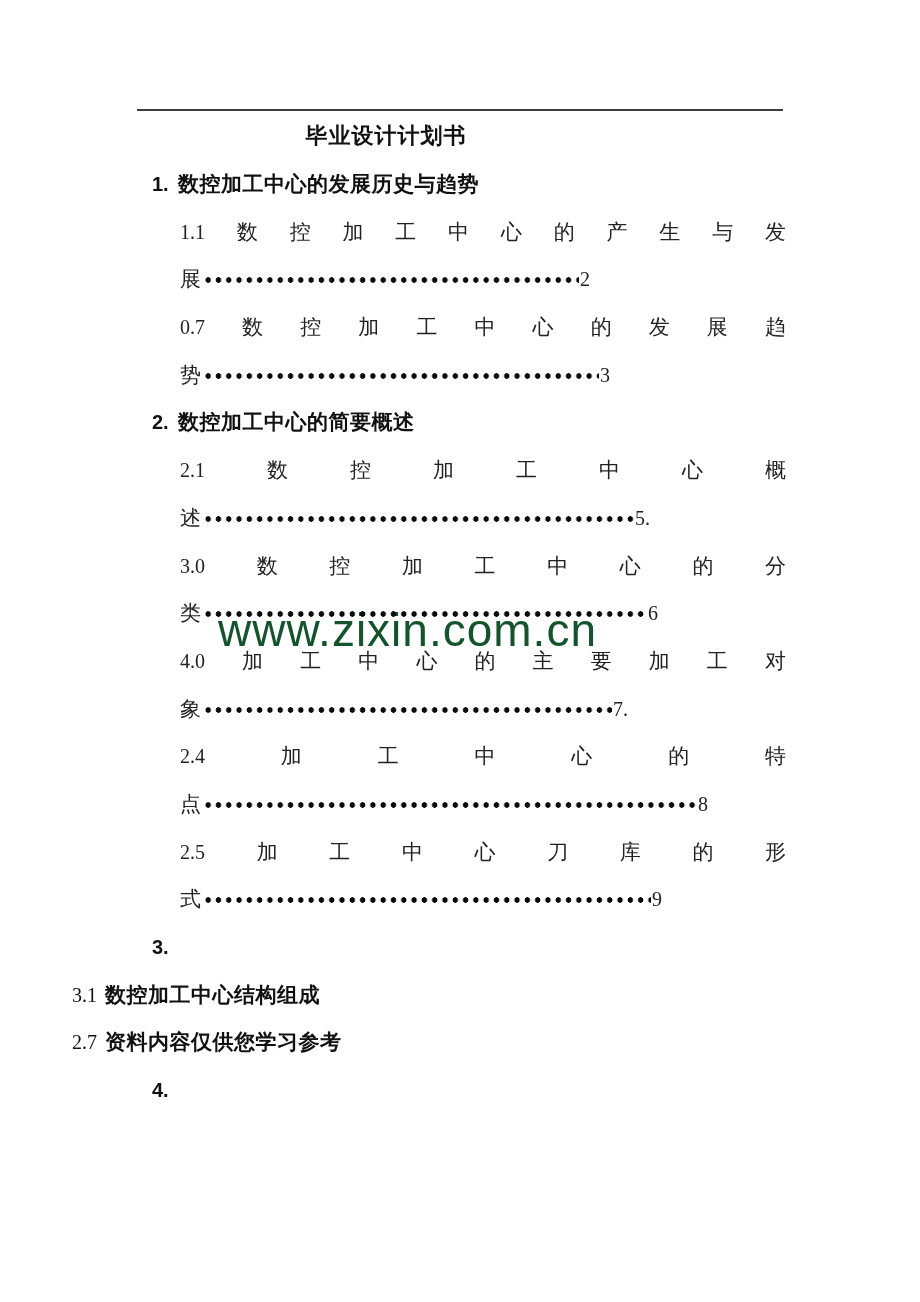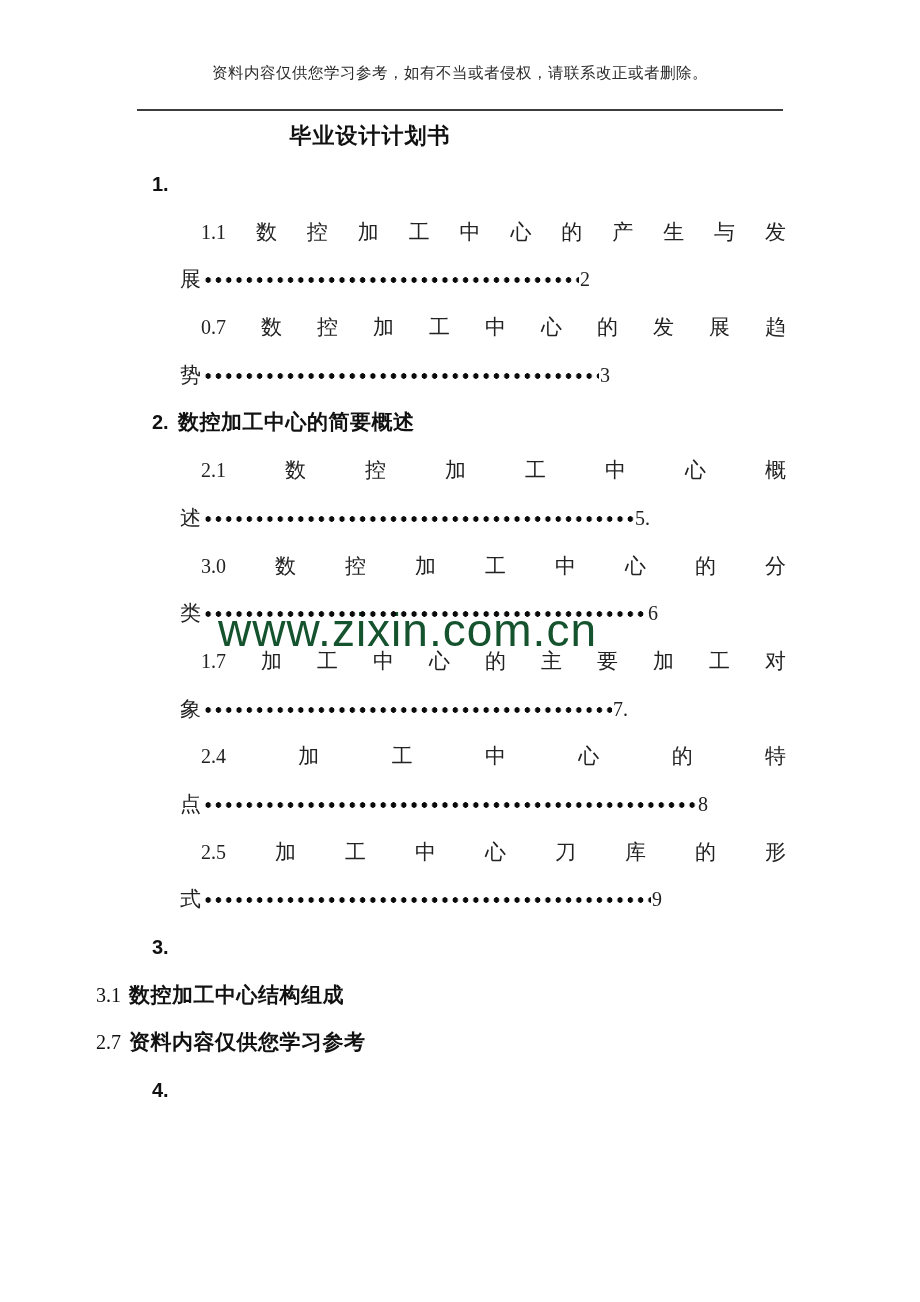--- a/index.html
+++ b/index.html
@@ -19,21 +19,21 @@
     font-size: 15.5px; color: #2b2b2b;
     letter-spacing: 0.5px;
   }
 
   .divider {
     position: absolute; top: 109px; left: 137px; width: 646px;
     border-top: 2px solid #3d3d3d; height: 0;
   }
 
   .doc-title {
-    position: absolute; top: 121px; left: 0; width: 740px;
+    position: absolute; top: 121px; left: 16px; width: 740px;
     text-align: center;
     font-size: 22px; font-weight: bold; color: #111;
     letter-spacing: 1px;
   }
 
   .watermark {
     position: absolute; top: 603px; left: 218px;
     font-family: "Liberation Sans", sans-serif;
     font-size: 46px; font-weight: 400;
     color: #14532d; letter-spacing: 1px;
@@ -53,64 +53,64 @@
     font-weight: bold; font-size: 21px; color: #111; letter-spacing: 0.5px;
   }
 
   
   .line-j {
     margin-left: 180px; width: 606px;
     display: flex; justify-content: space-between; align-items: flex-start;
     font-size: 21px; color: #222;
   }
   .line-j .j-num {
-    font-family: "Liberation Serif", serif; font-size: 20px; color: #222; margin-left: 21px;
+    font-family: "Liberation Serif", serif; font-size: 20px; color: #222;
   }
 
   
   .line-l { margin-left: 180px; display: flex; align-items: flex-start; }
   .line-l .l-char { font-size: 21px; color: #222; flex: 0 0 auto; }
   .line-l .l-dots {
     flex: 1 1 auto; height: 12px; margin-top: 9px;
     background-image: radial-gradient(circle, #0a0a0a 2.5px, rgba(0,0,0,0) 3px);
     background-size: 10.3px 12px;
     background-repeat: repeat-x;
     background-position: 2px center;
   }
   .line-l .l-page {
     font-family: "Liberation Serif", serif; font-size: 20px; color: #222;
     flex: 0 0 auto; padding-left: 1px;
   }
 
   
-  .line-s { padding-left: 96px; display: flex; align-items: flex-start; }
+  .line-s { padding-left: 72px; display: flex; align-items: flex-start; }
   .line-s .s-num {
     font-family: "Liberation Serif", serif; font-size: 20px; color: #111;
     margin-right: 8px; flex: 0 0 auto;
   }
   .line-s .s-text {
     font-weight: bold; font-size: 21px; color: #111; letter-spacing: 0.5px;
   }
 </style>
 </head>
 <body>
 
 <div class="page">
 
-  <div class="header-note">资料内容仅供您学习参考，如有不当或者侵权，请联系改正或者删除。</div>
 
   <div class="divider"></div>
 
   <div class="doc-title">毕业设计计划书</div>
 
   <div class="watermark">www.zixin.com.cn</div>
 
   <div class="toc" id="toc">
       <div class="toc-line line-h">
         <span class="h-num">1.</span>
+        <span class="h-text">数控加工中心的发展历史与趋势</span>
       </div>
       <div class="toc-line line-j">
         <span class="j-num">1.1</span>
         <span class="j-char">数</span>
         <span class="j-char">控</span>
         <span class="j-char">加</span>
         <span class="j-char">工</span>
         <span class="j-char">中</span>
         <span class="j-char">心</span>
         <span class="j-char">的</span>
@@ -171,21 +171,21 @@
         <span class="j-char">心</span>
         <span class="j-char">的</span>
         <span class="j-char">分</span>
       </div>
       <div class="toc-line line-l" style="width: 478px;">
         <span class="l-char">类</span>
         <span class="l-dots"></span>
         <span class="l-page">6</span>
       </div>
       <div class="toc-line line-j">
-        <span class="j-num">1.7</span>
+        <span class="j-num">4.0</span>
         <span class="j-char">加</span>
         <span class="j-char">工</span>
         <span class="j-char">中</span>
         <span class="j-char">心</span>
         <span class="j-char">的</span>
         <span class="j-char">主</span>
         <span class="j-char">要</span>
         <span class="j-char">加</span>
         <span class="j-char">工</span>
         <span class="j-char">对</span>

